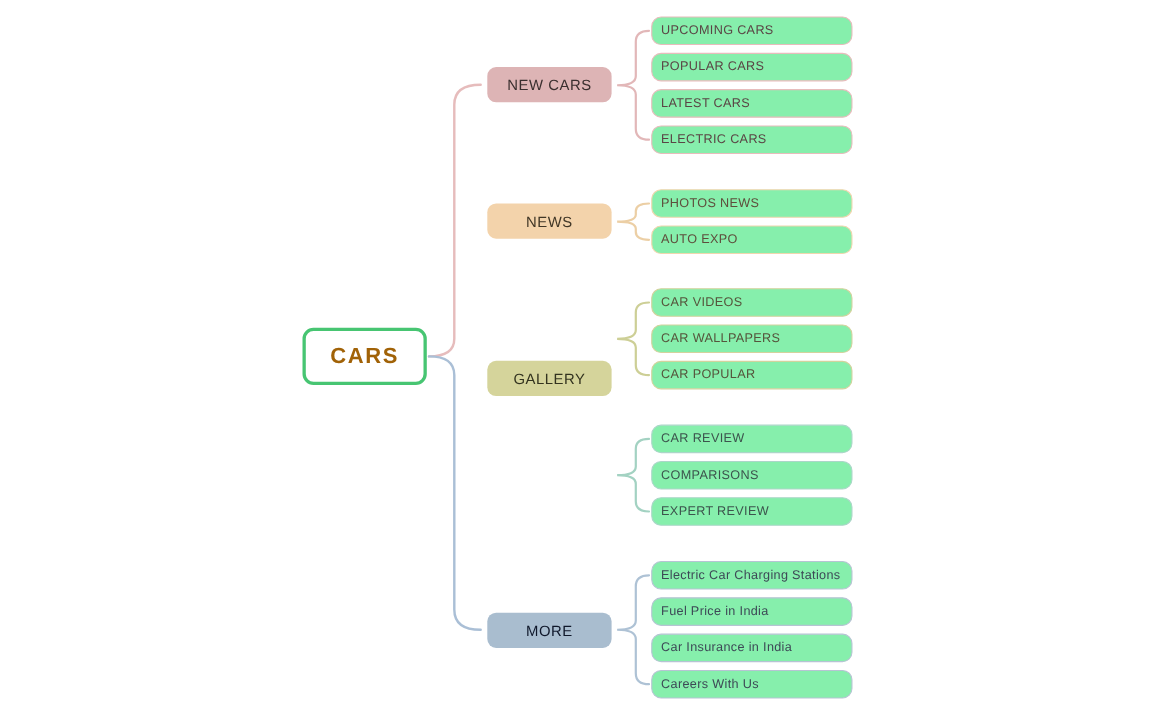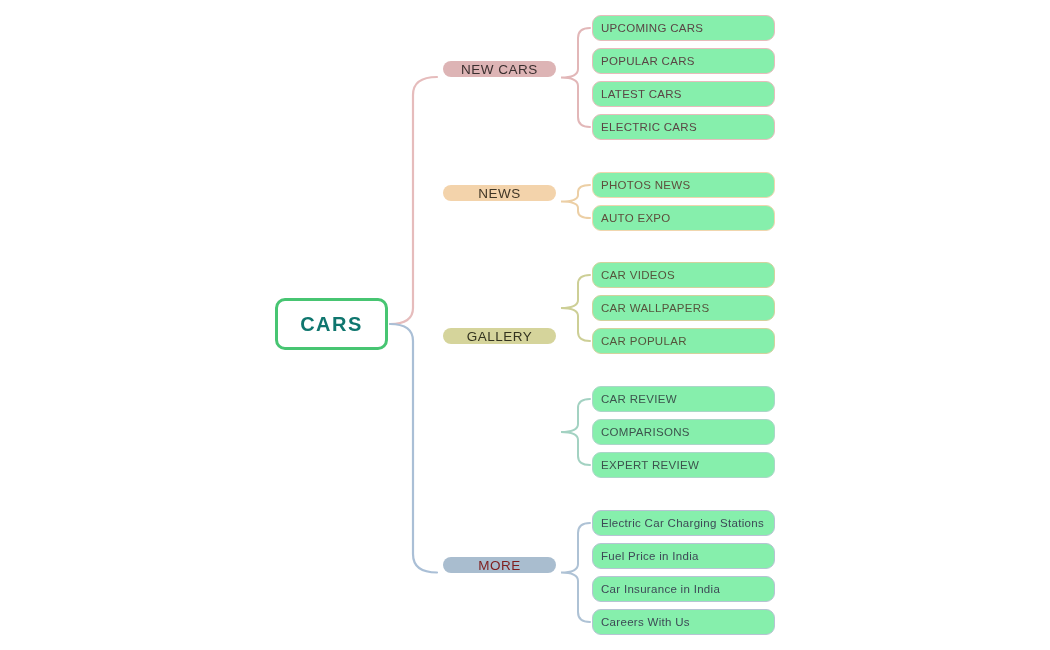--- a/index.html
+++ b/index.html
@@ -28,36 +28,36 @@
   
   .root-node {
     left: 275px; top: 298px;
     width: 113px; height: 52px;
     background: #ffffff;
     border: 3px solid #47c572;
     border-radius: 10px;
     font-size: 20px;
     font-weight: bold;
     letter-spacing: 1.5px;
-    color: #0f766e;
+    color: #a16207;
   }
   
   .branch-node {
     left: 443px;
-    width: 113px; height: 16px;
+    width: 113px; height: 32px;
     border-radius: 8px;
     font-size: 13.5px;
     font-weight: 500;
     letter-spacing: 0.5px;
   }
   .branch-new-cars { top: 61px;  background: #ddb4b5; color: #3a2f2f; }
   .branch-news     { top: 185px; background: #f3d3ab; color: #403626; }
   .branch-gallery  { top: 292px; background: #d5d49b; color: #33331f; margin-top: 36px; }
   .branch-reviews  { top: 416px; background: #a9d3c4; color: #223029; }
-  .branch-more     { top: 557px; background: #a9bdcf; color: #7f1d1d; }
+  .branch-more     { top: 557px; background: #a9bdcf; color: #0f172a; }
   
   .leaf-node {
     left: 592px;
     width: 183px; height: 26px;
     background: #86efac;
     border-radius: 9px;
     justify-content: flex-start;
     padding-left: 8px;
     font-size: 11.5px;
     letter-spacing: 0.3px;

